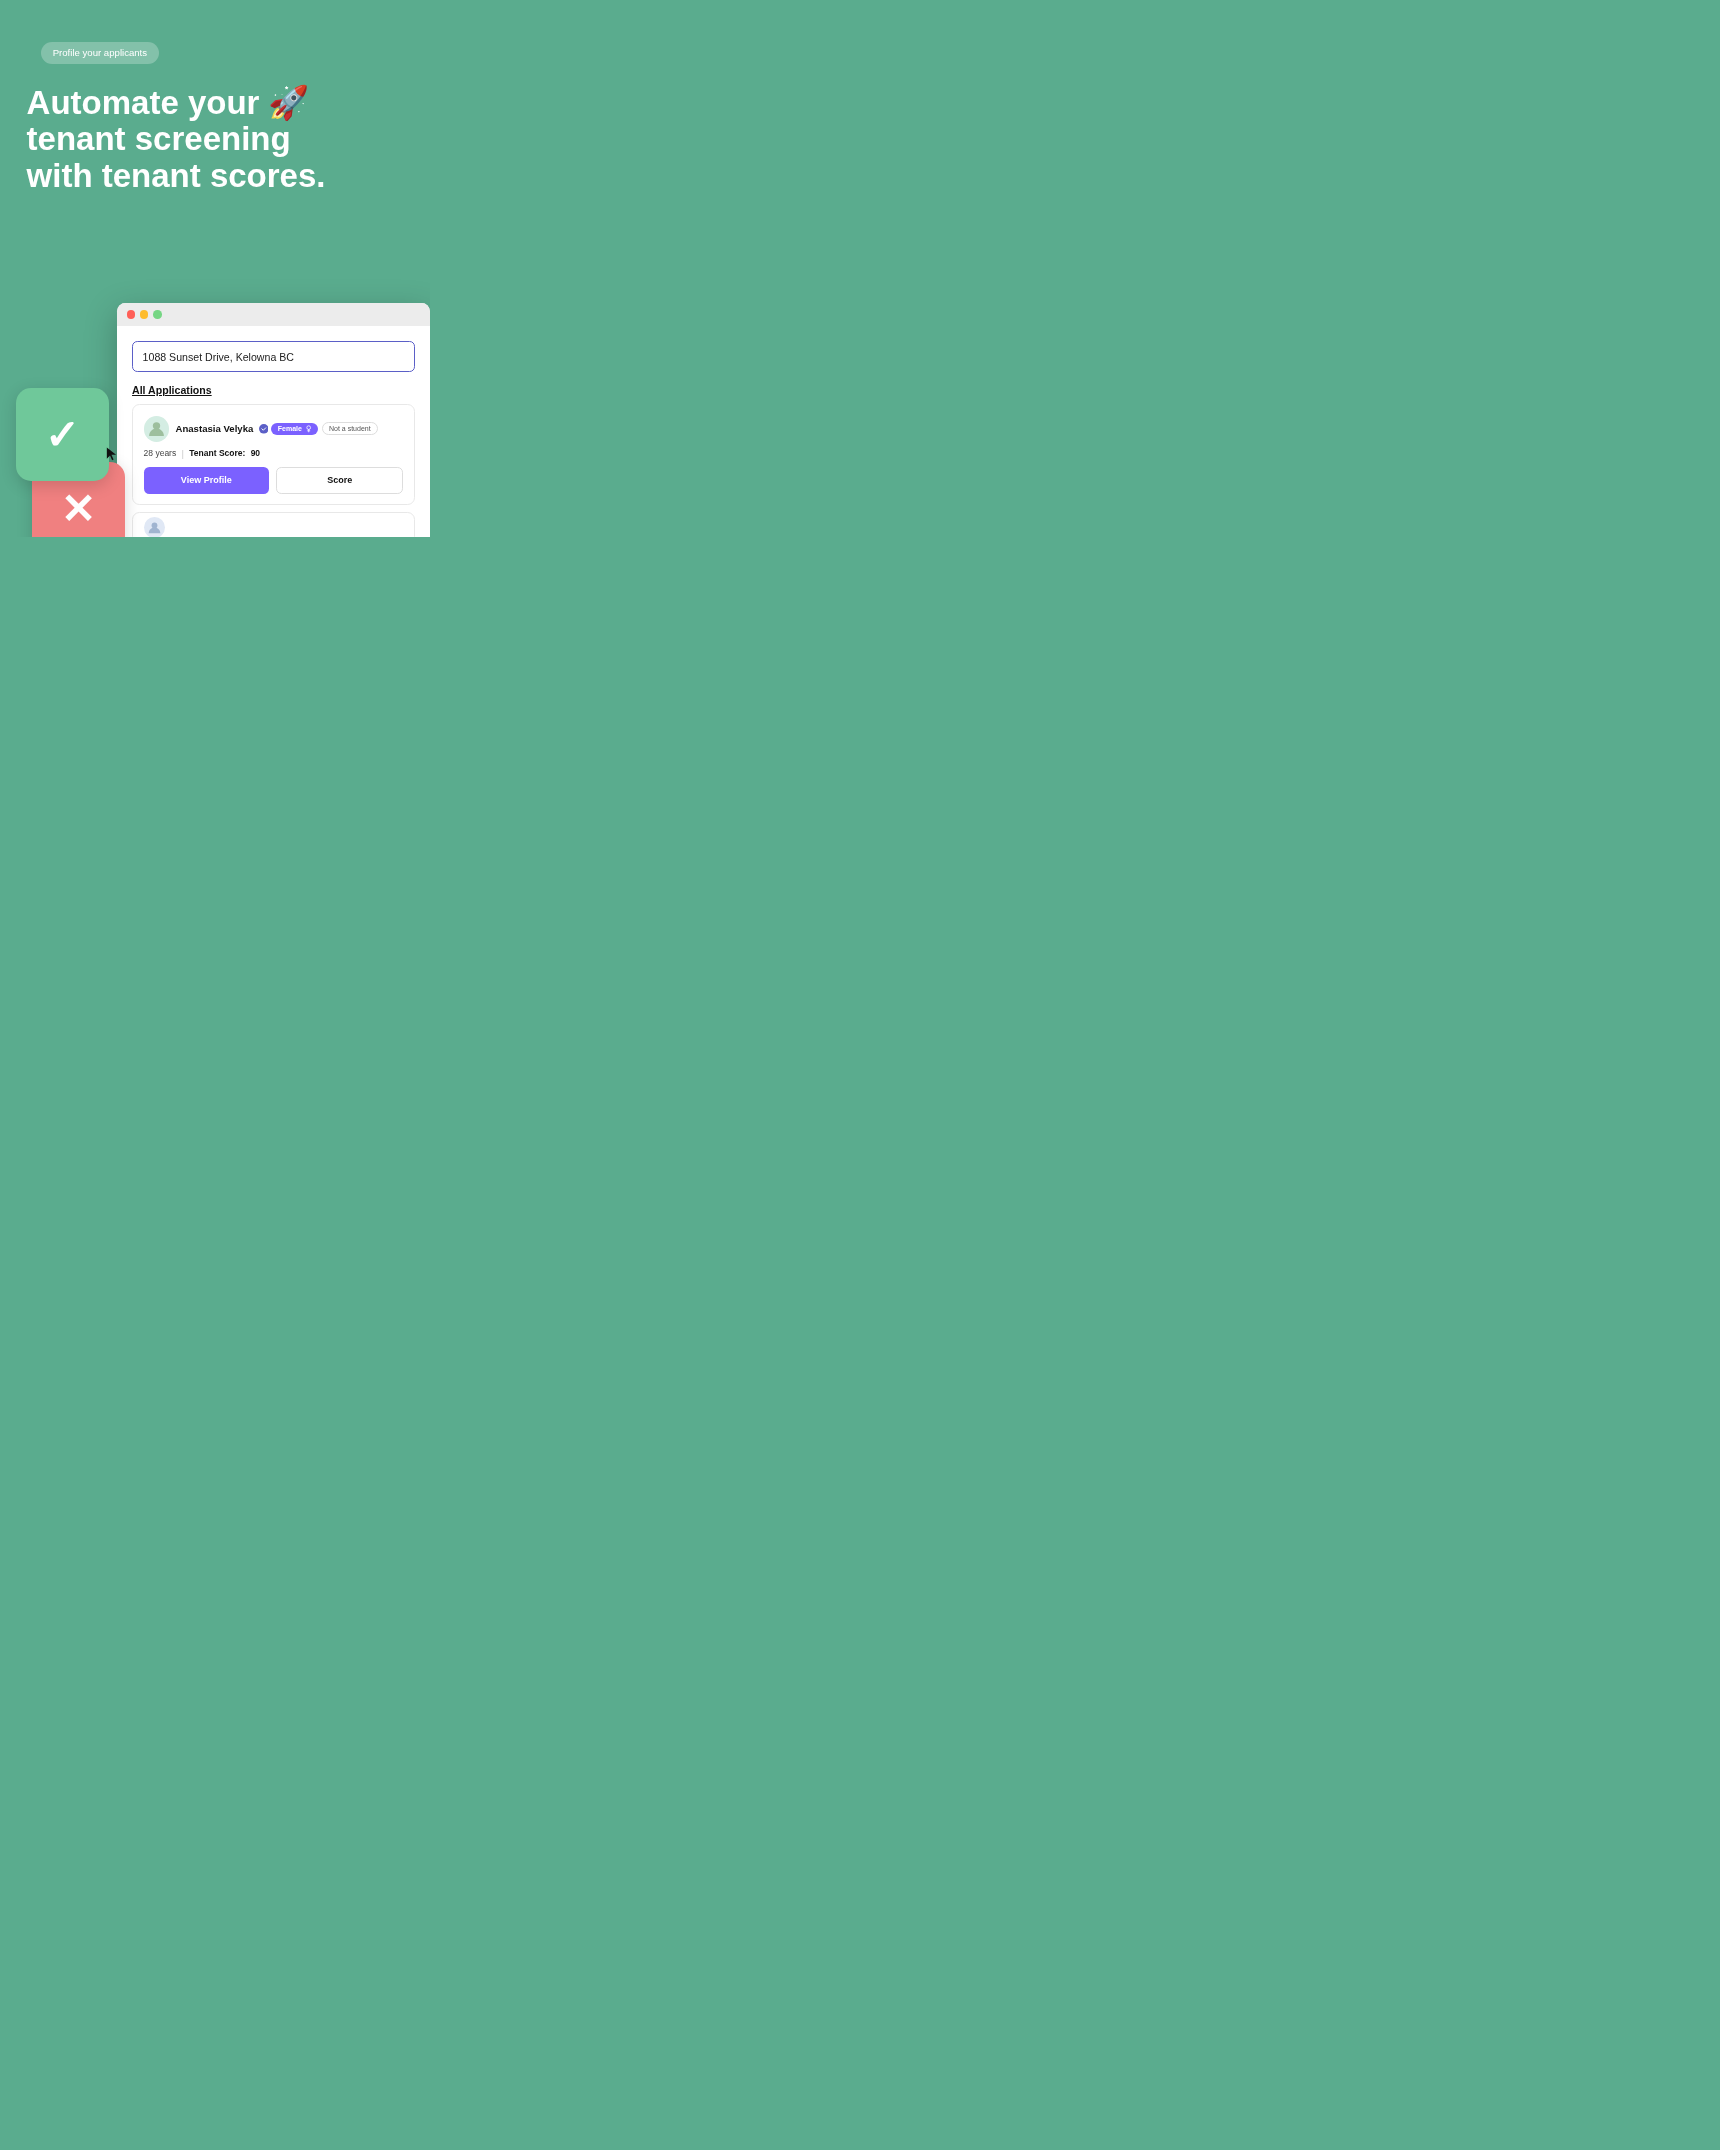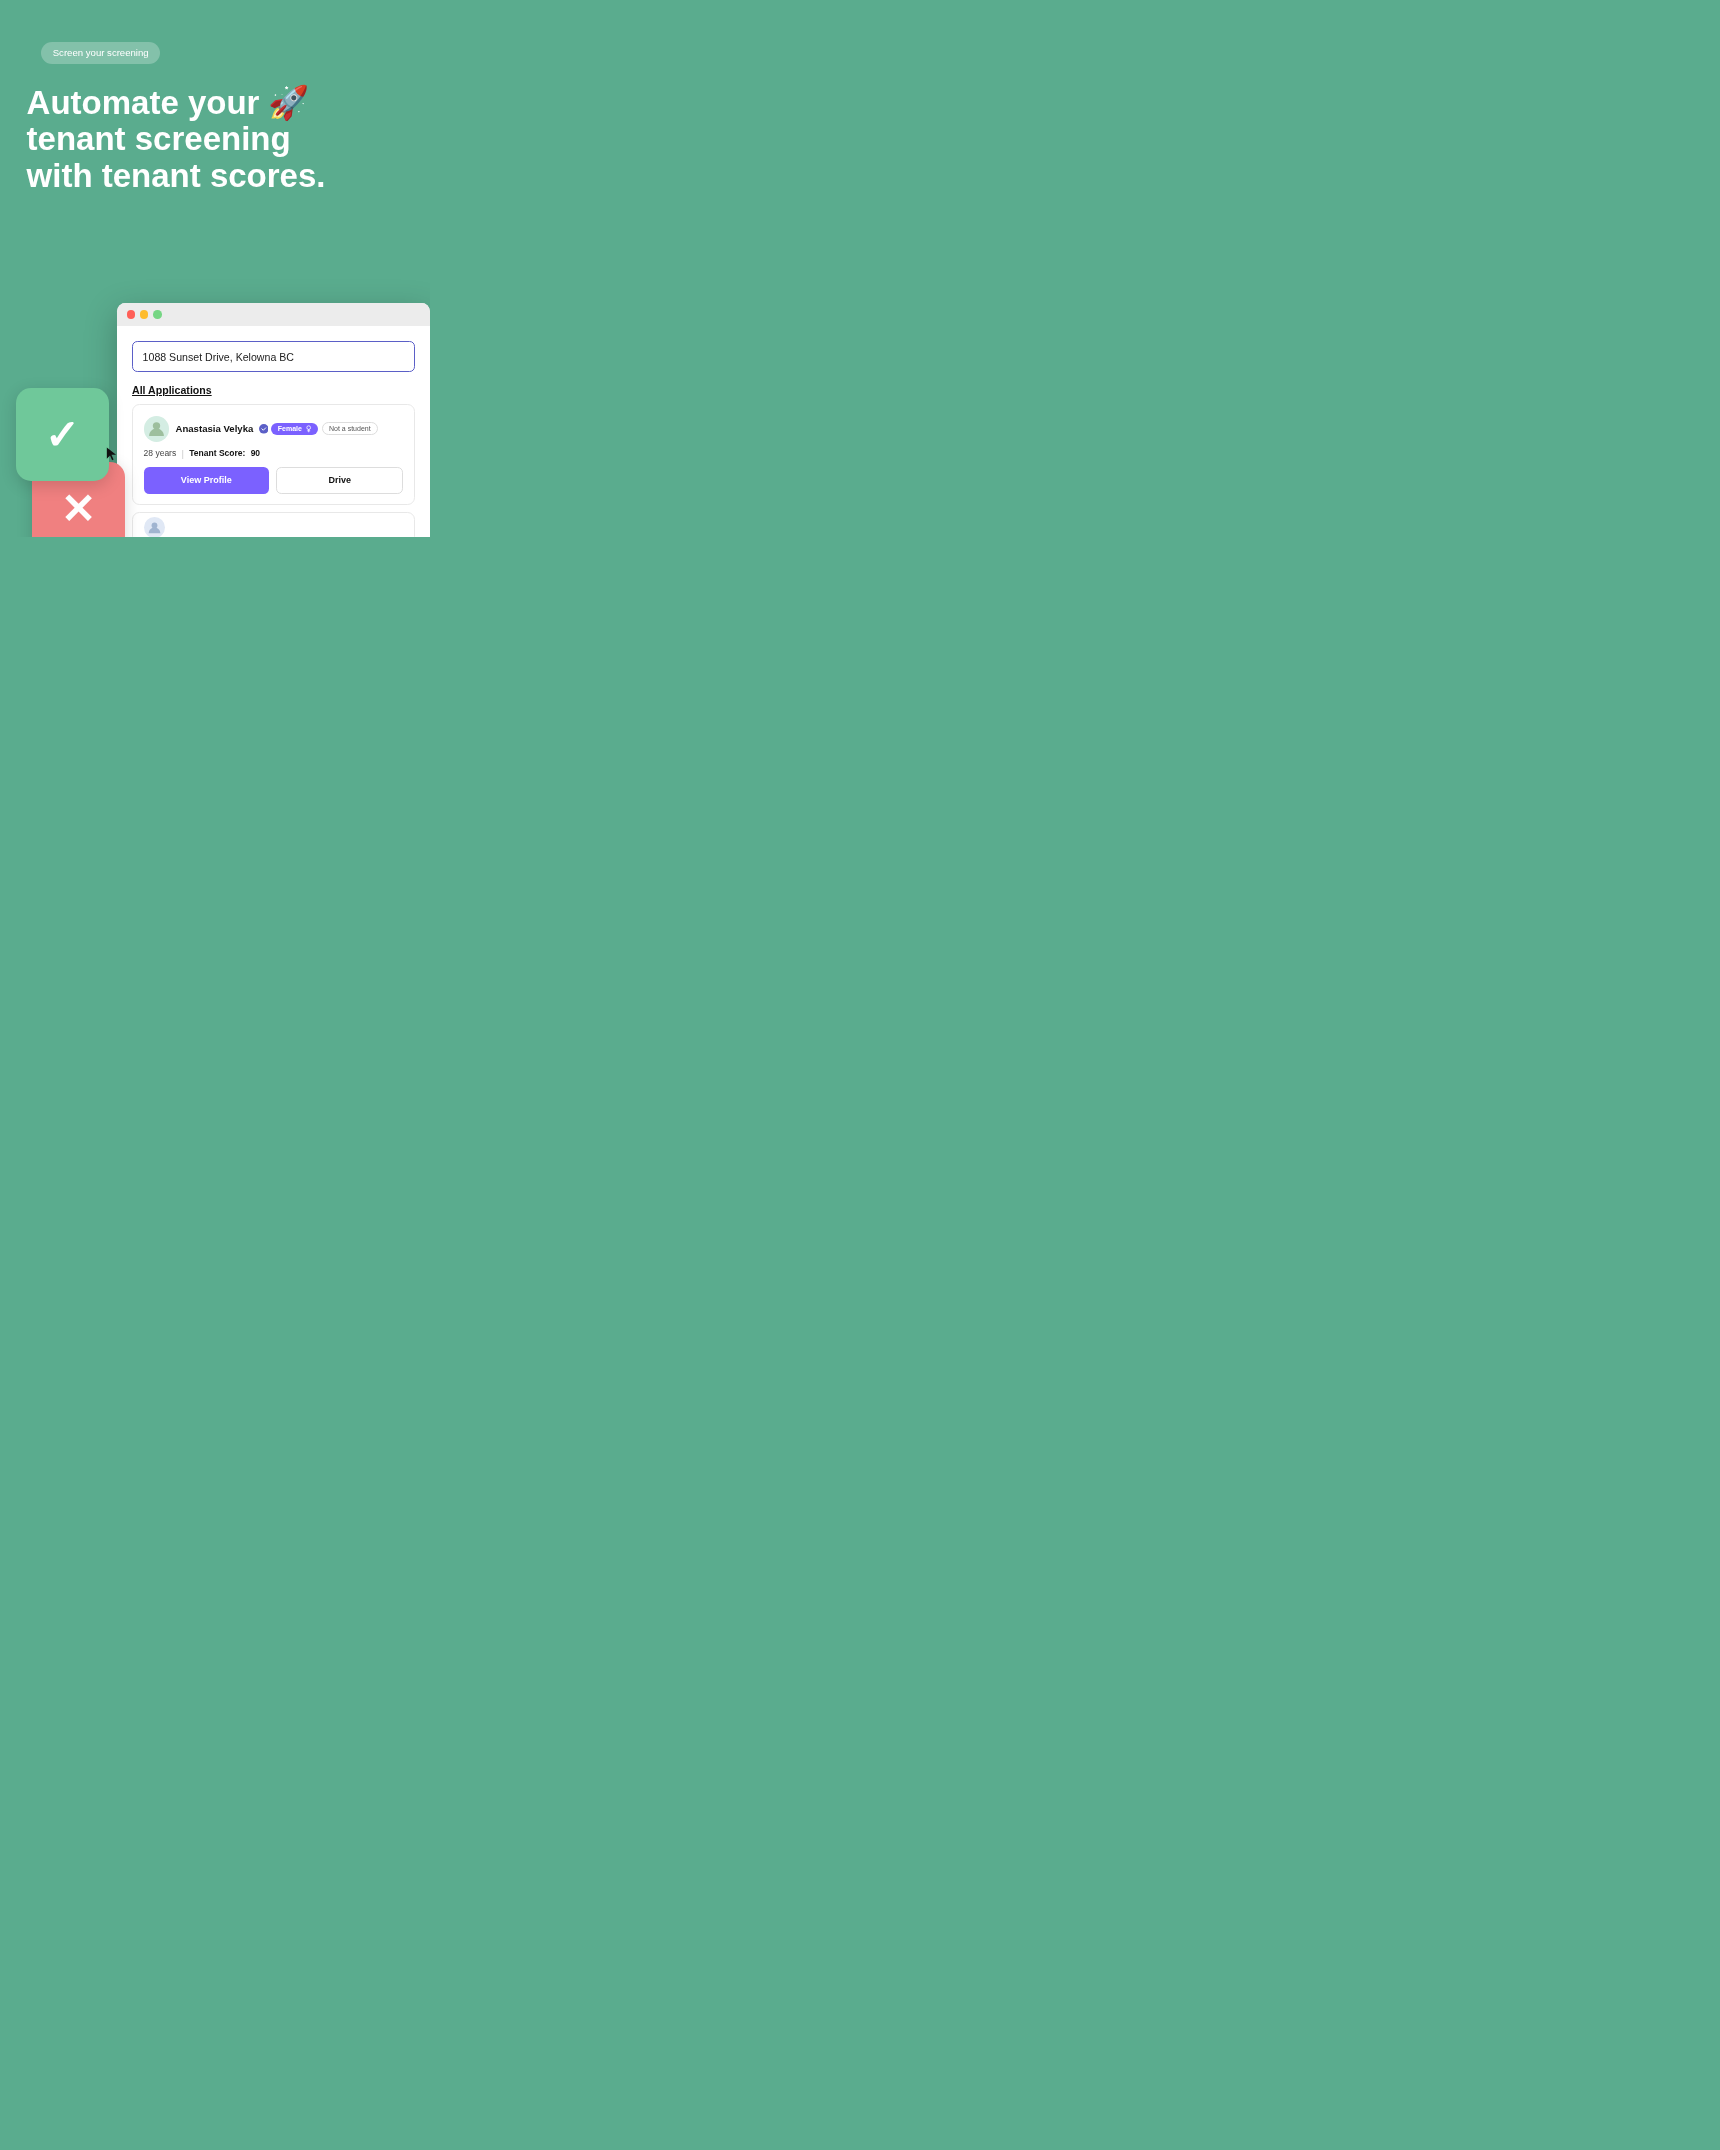--- a/index.html
+++ b/index.html
@@ -319,21 +319,21 @@
       flex-wrap: wrap;
       gap: 3.2px;
     }
   </style>
 </head>
 <body>
 
 <div class="bg"></div>
 
 <div class="badge-pill">
-  <span>Screen your screening</span>
+  <span>Profile your applicants</span>
 </div>
 
 <div class="hero-text">
   <h1>
     <span>Automate your 🚀</span><br>
     <span>tenant screening</span><br>
     <span>with tenant scores.</span>
   </h1>
 </div>
 
@@ -404,21 +404,21 @@
 
       <div class="applicant-stats">
         <span>28 years</span>
         <span class="stats-divider">|</span>
         <span class="tenant-score-label">Tenant Score:</span>
         <span class="tenant-score-value">90</span>
       </div>
 
       <div class="action-buttons">
         <button class="btn-view-profile">View Profile</button>
-        <button class="btn-chat">Drive</button>
+        <button class="btn-chat">Score</button>
       </div>
     </div>
 
     
     <div class="second-card-peek">
       <div class="avatar-small">
         <svg viewBox="0 0 36 36" width="15" height="15" fill="none">
           <circle cx="18" cy="13" r="7" fill="#a0b4d0"></circle>
           <path d="M4 32c0-7.732 6.268-14 14-14s14 6.268 14 14" fill="#a0b4d0"></path>
         </svg>

